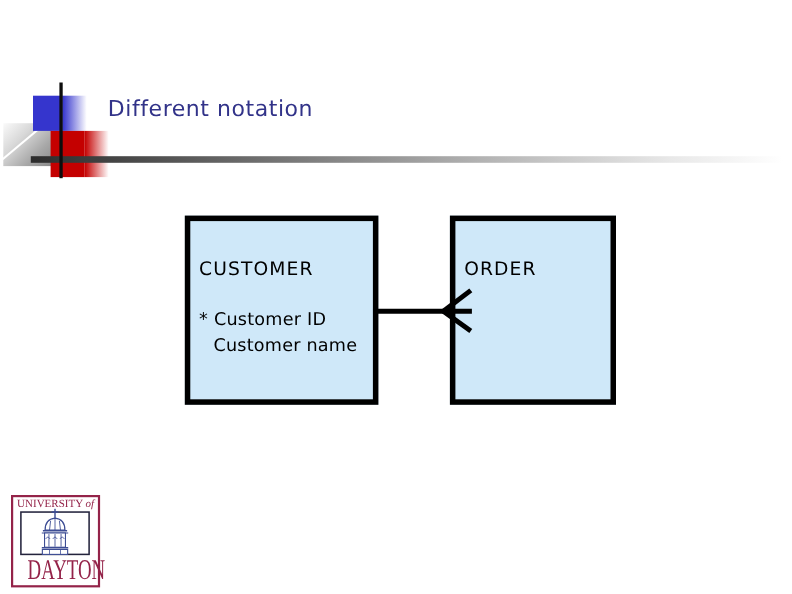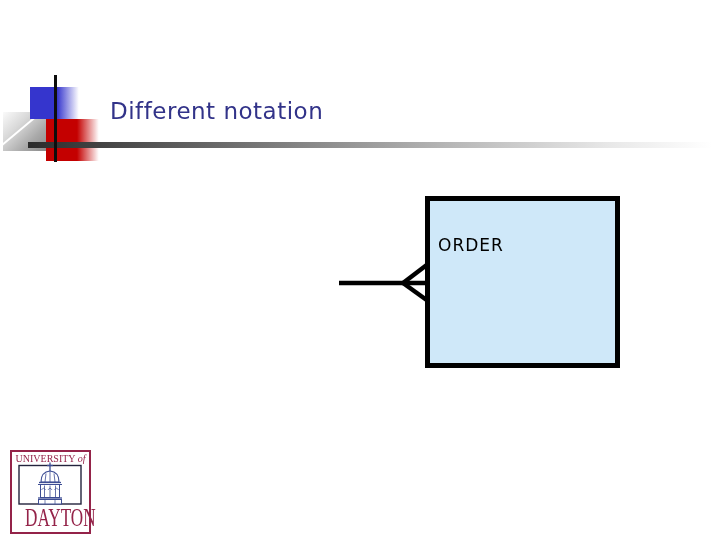--- a/index.html
+++ b/index.html
@@ -45,36 +45,36 @@
     background: linear-gradient(90deg, #2c2c2c 0%, #6e6e6e 30%, #b3b3b3 60%, #e8e8e8 85%, rgba(255,255,255,0) 100%);
     z-index: 4;
   }
   .decor-vline {
     position: absolute; left: 54px; top: 75px; width: 3px; height: 87px;
     background: #0d0d0d; z-index: 5;
   }
 
   
   .slide-title {
-    position: absolute; left: 98px; top: 86px; margin: 12px;
-    font-size: 23px; font-weight: 400; color: #323389;
+    position: absolute; left: 98px; top: 86px; margin: 0;
+    font-size: 20px; font-weight: 400; color: #323389;
     letter-spacing: 0.5px; z-index: 6;
   }
 
   
   .entity {
     position: absolute;
     background: #cfe8f9;
     border: 5px solid #000000;
     box-sizing: border-box;
     color: #000000;
     z-index: 7;
   }
   .entity-customer { left: 168px; top: 196px; width: 176px; height: 172px; }
-  .entity-order   { left: 425px; top: 196px; width: 195px; height: 172px; }
+  .entity-order   { left: 409px; top: 196px; width: 151px; height: 172px; }
   .entity-name {
     position: absolute; left: 8px; top: 34px;
     font-size: 17px; letter-spacing: 1px;
   }
   .attr-list {
     position: absolute; left: 8px; top: 77px;
     font-size: 16px; line-height: 24px; letter-spacing: 0.2px;
   }
   .attr-indent { padding-left: 13px; }
 
@@ -118,20 +118,27 @@
   </div>
   <div class="decor-blue"></div>
   <div class="decor-blue-tail"></div>
   <div class="decor-red"></div>
   <div class="decor-red-tail"></div>
   <div class="title-rule"></div>
   <div class="decor-vline"></div>
 
   <h1 class="slide-title">Different notation</h1>
 
+  <div class="entity entity-customer">
+    <div class="entity-name">CUSTOMER</div>
+    <div class="attr-list">
+      <div>* Customer ID</div>
+      <div class="attr-indent">Customer name</div>
+    </div>
+  </div>
 
   <div class="entity entity-order">
     <div class="entity-name">ORDER</div>
     <div class="attr-list">
     </div>
   </div>
 
   <svg class="connector-svg" viewBox="0 0 92 62">
     <line x1="0" y1="31" x2="90" y2="31" stroke="#000000" stroke-width="4.5"></line>
     <g>

